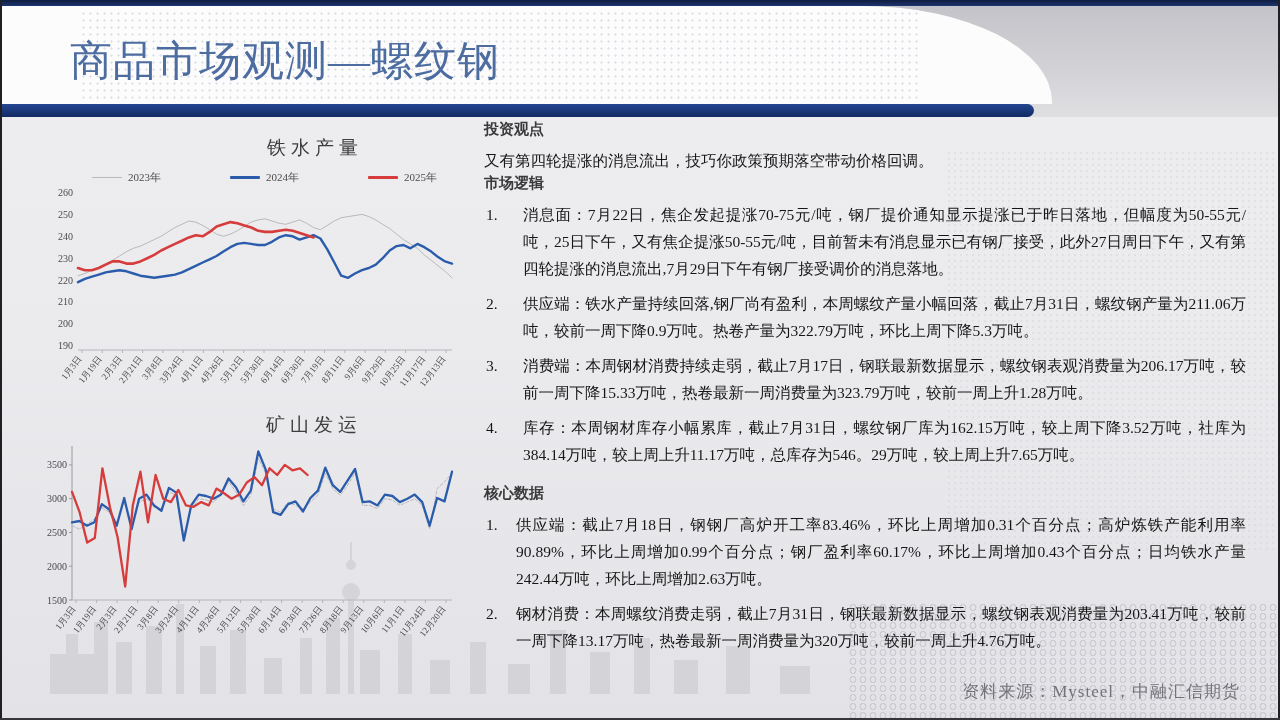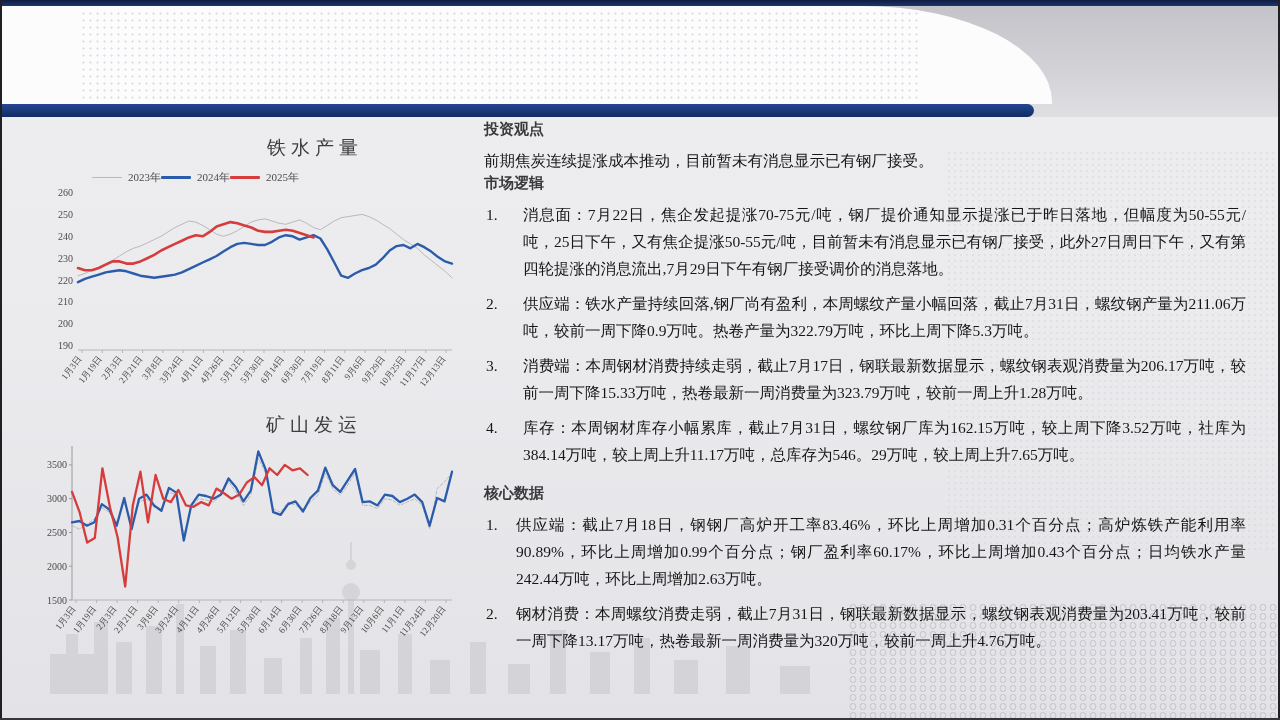--- a/index.html
+++ b/index.html
@@ -29,21 +29,21 @@
     background-size:6px 6px;opacity:.45;z-index:1;}
   .deco-honeycomb{position:absolute;right:2px;bottom:2px;width:430px;height:115px;
     background-image:radial-gradient(circle,transparent 2.1px,#c6c6cc 2.5px,#c6c6cc 3.3px,transparent 3.7px);
     background-size:10px 9px;opacity:.8;z-index:2;}
   .skyline{position:absolute;left:50px;bottom:26px;z-index:1;opacity:.5;}
   
   .chart-title{position:absolute;z-index:4;font-size:19px;color:#3d3d3f;letter-spacing:5px;text-align:right;}
   #t1{left:103px;top:135px;width:260px;}
   #t2{left:102px;top:412px;width:260px;}
   .legend{position:absolute;left:92px;top:170px;width:345px;display:flex;
-    z-index:5;align-items:center;}
+    justify-content:space-between;z-index:5;align-items:center;}
   .lg-item{display:flex;align-items:center;gap:6px;}
   .lg-line{display:inline-block;width:30px;border-radius:1px;}
   .lg-label{font-size:11px;color:#4c4c4e;}
   svg.chart{position:absolute;z-index:4;font-family:inherit;}
   #c1{left:46px;top:180px;}
   #c2{left:34px;top:436px;}
   
   .right-col{position:absolute;left:484px;top:120px;width:762px;z-index:5;color:#161616;}
   .sec-heading{font-family:"Liberation Sans","DejaVu Sans",sans-serif;font-weight:700;
     font-size:15px;color:#3a3a3c;}
@@ -60,20 +60,21 @@
 </style>
 </head>
 <body>
 
 <div class="slide">
 
   <div class="header-band"></div>
   <div class="header-white"></div>
   <div class="header-dots"></div>
   <div class="top-strip"></div>
+  <div class="page-title">商品市场观测—螺纹钢</div>
   <div class="navy-bar"></div>
 
   <div class="deco-dots-right"></div>
   <div class="deco-honeycomb"></div>
   <svg class="skyline" width="760" height="160" viewBox="0 0 760 160">
     <g fill="#c4c4ca">
       <path d="M0 160 V120 H16 V100 H28 V120 H44 V88 H58 V160 H66 V108 H82 V160 H96 V92 H112 V160 H126 V70 H134 V160 H150 V112 H166 V160 H180 V96 H196 V160 H214 V124 H232 V160 H250 V104 H262 V160 H276 V84 H290 V160 Z"></path>
       <path d="M310 160 V116 H330 V160 H348 V100 H362 V160 H380 V126 H400 V160 H420 V108 H436 V160 H458 V130 H480 V160 H500 V96 H516 V160 H540 V118 H560 V160 H584 V104 H600 V160 H624 V126 H648 V160 H676 V112 H700 V160 H730 V132 H760 V160 Z"></path>
       <rect x="298" y="66" width="6" height="94"></rect>
       <circle cx="301" cy="58" r="9"></circle>
@@ -202,21 +203,21 @@
       <text transform="translate(391.44444444444446,173) rotate(-52)" text-anchor="end" font-size="9" fill="#4a4a4c">11月24日</text>
       <line x1="412" y1="164" x2="412" y2="167" stroke="#b4b4ba" stroke-width="1"></line>
       <text transform="translate(412,173) rotate(-52)" text-anchor="end" font-size="9" fill="#4a4a4c">12月20日</text>
       <polyline points="38.0,89.7 45.5,93.1 52.9,88.4 60.4,82.9 67.8,71.5 75.3,76.2 82.7,86.3 90.2,66.1 97.6,89.7 105.1,66.1 112.5,62.7 120.0,71.5 127.4,72.8 134.9,55.9 142.3,59.3 149.8,99.8 157.2,72.8 164.7,62.7 172.1,64.0 179.6,66.1 187.0,59.3 194.5,45.8 201.9,55.9 209.4,69.4 216.8,59.3 224.3,22.2 231.7,37.0 239.2,72.8 246.6,76.2 254.1,66.1 261.5,69.4 269.0,72.8 276.4,66.1 283.9,59.3 291.3,37.0 298.8,52.6 306.2,59.3 313.7,49.2 321.1,37.0 328.6,69.4 336.0,69.4 343.5,72.8 350.9,62.7 358.4,64.0 365.8,69.4 373.3,66.1 380.7,62.7 388.2,69.4 395.6,93.1 403.1,52.6 410.5,45.8 418.0,37.0" fill="none" stroke="#b8b8bd" stroke-width="1" stroke-linejoin="round" stroke-linecap="round" stroke-dasharray="3 2"></polyline>
       <polyline points="38.0,86.3 45.5,85.0 52.9,89.7 60.4,86.3 67.8,68.1 75.3,73.5 82.7,89.7 90.2,62.0 97.6,93.1 105.1,62.7 112.5,58.6 120.0,69.4 127.4,74.8 134.9,51.9 142.3,56.6 149.8,104.6 157.2,69.4 164.7,58.6 172.1,60.0 179.6,62.7 187.0,58.6 194.5,42.4 201.9,51.2 209.4,65.4 216.8,54.6 224.3,15.4 231.7,33.6 239.2,76.2 246.6,78.9 254.1,68.1 261.5,65.4 269.0,75.5 276.4,62.0 283.9,54.6 291.3,31.6 298.8,49.2 306.2,55.9 313.7,44.4 321.1,33.0 328.6,66.1 336.0,65.4 343.5,69.4 350.9,58.6 358.4,60.0 365.8,66.1 373.3,62.7 380.7,58.6 388.2,66.1 395.6,89.7 403.1,62.0 410.5,65.4 418.0,35.7" fill="none" stroke="#2b5cab" stroke-width="2.3" stroke-linejoin="round" stroke-linecap="round"></polyline>
       <polyline points="38.0,55.9 45.6,76.2 53.2,106.6 60.8,101.9 68.4,32.3 76.0,71.5 83.6,101.2 91.2,150.5 98.8,69.4 106.4,35.7 114.0,86.3 121.6,39.0 129.2,62.7 136.8,66.1 144.4,53.9 152.0,69.4 159.6,70.8 167.2,66.1 174.8,69.4 182.4,52.6 190.0,57.3 197.6,62.7 205.2,58.6 212.8,46.5 220.4,41.1 228.0,49.2 235.6,32.3 243.2,39.0 250.8,28.9 258.4,34.3 266.0,32.3 273.6,39.0" fill="none" stroke="#d63c3c" stroke-width="2.3" stroke-linejoin="round" stroke-linecap="round"></polyline>
     </svg>
 
   <div class="right-col">
     <div class="sec-heading">投资观点</div>
-    <div class="invest-body">前期焦炭连续提涨成本推动，目前暂未有消息显示已有钢厂接受。</div>
+    <div class="invest-body">又有第四轮提涨的消息流出，技巧你政策预期落空带动价格回调。</div>
 
     <div class="sec-heading h-logic">市场逻辑</div>
     <div class="num-list">
         <div class="list-row">
           <span class="list-num">1.</span>
           <span class="list-text">消息面：7月22日，焦企发起提涨70-75元/吨，钢厂提价通知显示提涨已于昨日落地，但幅度为50-55元/吨，25日下午，又有焦企提涨50-55元/吨，目前暂未有消息显示已有钢厂接受，此外27日周日下午，又有第四轮提涨的消息流出,7月29日下午有钢厂接受调价的消息落地。</span>
         </div>
         <div class="list-row">
           <span class="list-num">2.</span>
           <span class="list-text">供应端：铁水产量持续回落,钢厂尚有盈利，本周螺纹产量小幅回落，截止7月31日，螺纹钢产量为211.06万吨，较前一周下降0.9万吨。热卷产量为322.79万吨，环比上周下降5.3万吨。</span>
@@ -237,17 +238,18 @@
           <span class="list-num">1.</span>
           <span class="list-text">供应端：截止7月18日，钢钢厂高炉开工率83.46%，环比上周增加0.31个百分点；高炉炼铁产能利用率90.89%，环比上周增加0.99个百分点；钢厂盈利率60.17%，环比上周增加0.43个百分点；日均铁水产量242.44万吨，环比上周增加2.63万吨。</span>
         </div>
         <div class="list-row">
           <span class="list-num">2.</span>
           <span class="list-text">钢材消费：本周螺纹消费走弱，截止7月31日，钢联最新数据显示，螺纹钢表观消费量为203.41万吨，较前一周下降13.17万吨，热卷最新一周消费量为320万吨，较前一周上升4.76万吨。</span>
         </div>
       </div>
   </div>
 
+  <div class="source">资料来源：Mysteel，中融汇信期货</div>
 
   <div class="edge-left"></div>
   <div class="edge-right"></div>
   <div class="edge-bottom"></div>
 </div>
 
 </body></html>

